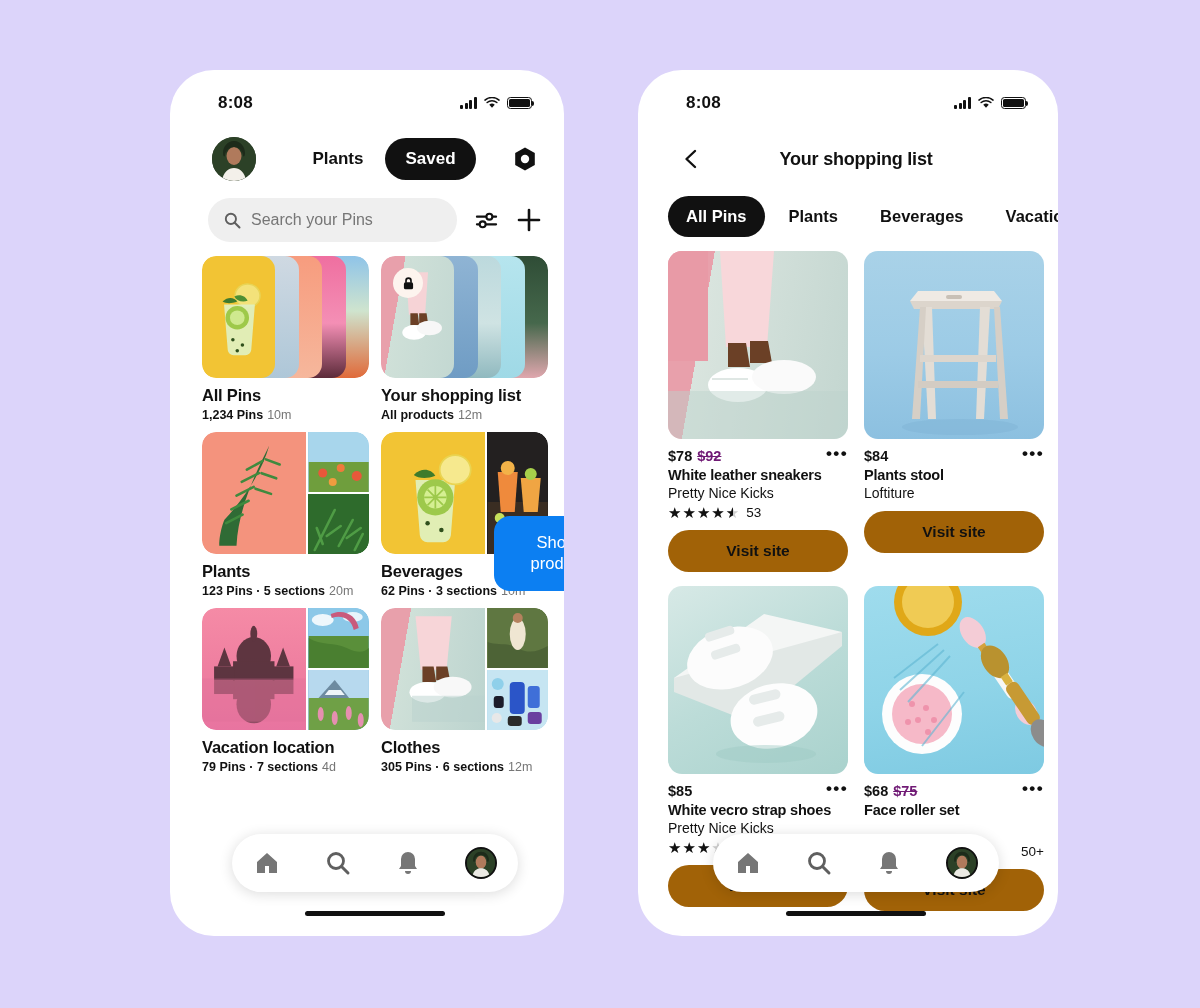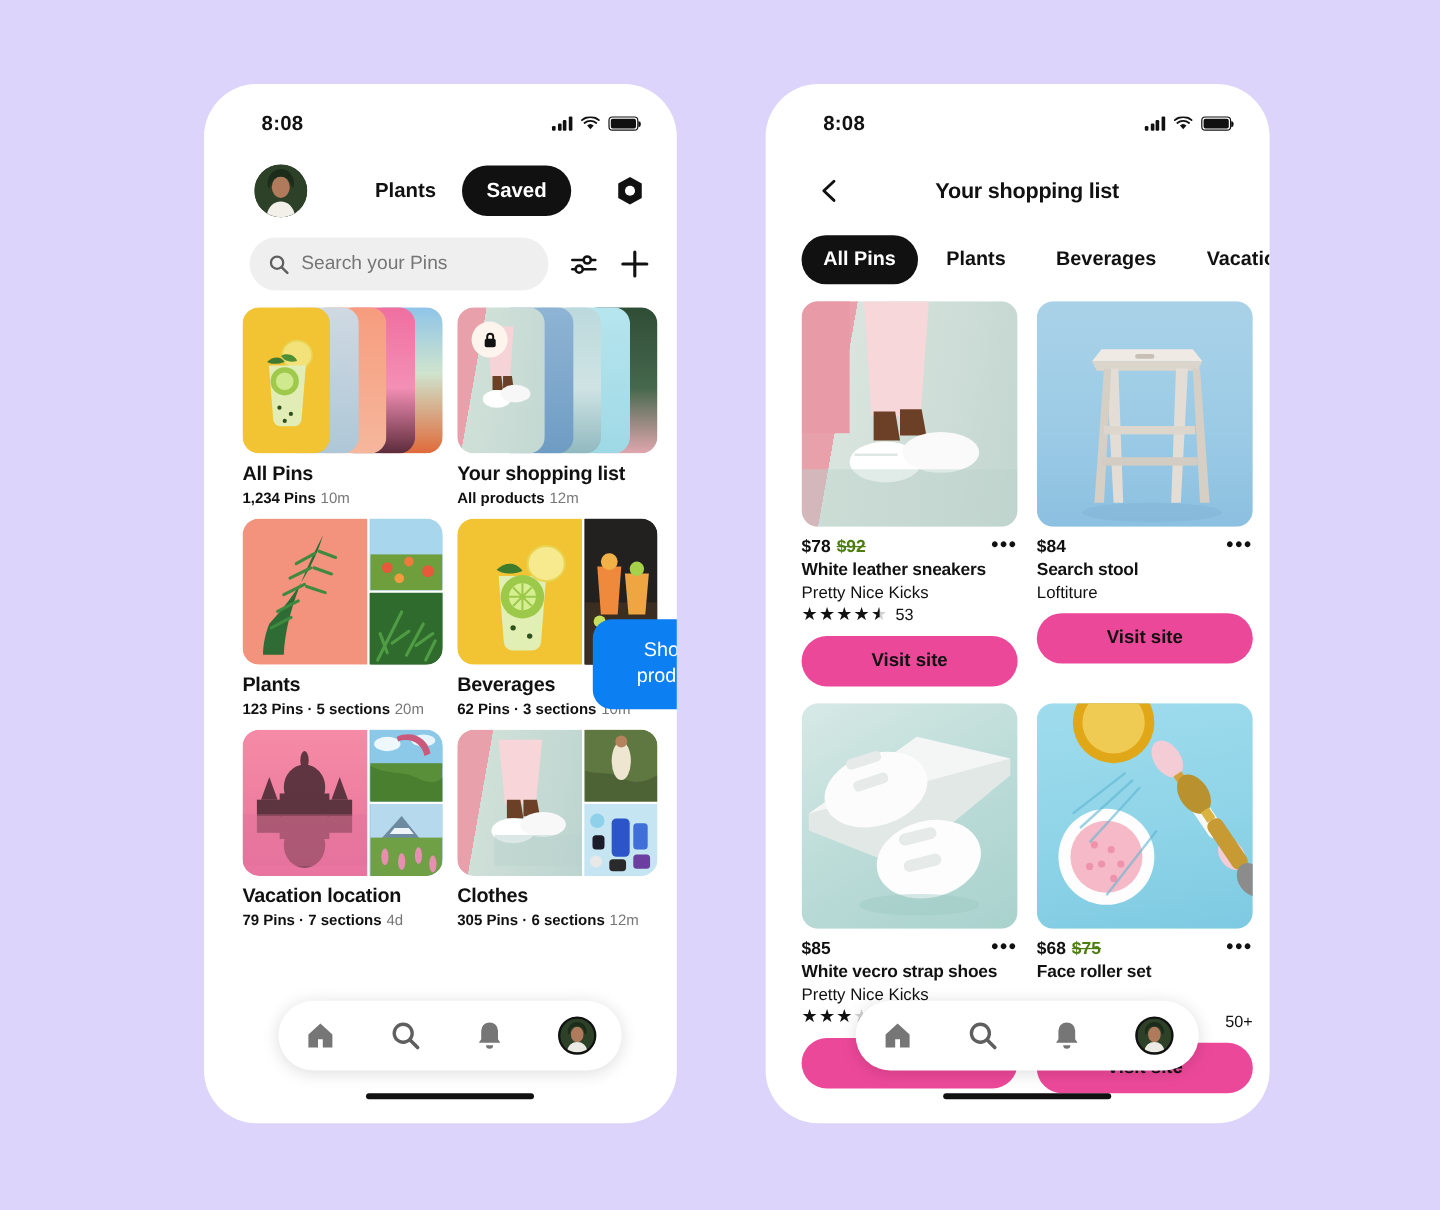--- a/index.html
+++ b/index.html
@@ -120,31 +120,31 @@
   .chiprow { display: flex; align-items: center; gap: 6px; padding: 14px 14px 0 14px;
              white-space: nowrap; overflow: hidden; }
   .chip { font-size: 16.5px; font-weight: bold; color: #111; padding: 11px 18px; border-radius: 22px; }
   .chip.active { background: #111; color: #fff; }
 
   .pgrid { padding: 14px 14px 0 14px; display: grid; grid-template-columns: 1fr 1fr; gap: 14px 16px; }
   .pcard { }
   .pimg { height: 188px; border-radius: 14px; overflow: hidden; position: relative; }
   .prow { display: flex; align-items: flex-start; justify-content: space-between; margin-top: 9px; }
   .pprice { font-size: 14.5px; font-weight: bold; color: #111; }
-  .pprice .old { color: #4d7c0f; text-decoration: line-through; font-weight: bold; margin-left: 5px; text-align: center; }
+  .pprice .old { color: #701a75; text-decoration: line-through; font-weight: bold; margin-left: 5px; text-align: center; }
   .dots { font-size: 17px; color: #111; letter-spacing: 1.4px; line-height: .7; font-weight: bold;}
   .pname { font-size: 14.5px; font-weight: bold; color: #111; margin-top: 3px; letter-spacing:-.2px;}
   .pbrand { font-size: 14px; color: #111; margin-top: 2px; }
   .prating { display: flex; align-items: center; gap: 6px; margin-top: 4px; }
   .stars { position: relative; display: inline-block; font-size: 15px; letter-spacing: 1px;
            line-height: 1; color: #cfcfcf; }
   .stars .fill { position: absolute; left: 0; top: 0; overflow: hidden; color: #111; white-space: nowrap; }
   .rcount { font-size: 13.5px; color: #111; }
   .visit {
-    margin-top: 10px; height: 42px; border-radius: 21px; background: #ec4899;
+    margin-top: 10px; height: 42px; border-radius: 21px; background: #a16207;
     display: flex; align-items: center; justify-content: center;
     font-size: 15.5px; font-weight: bold; color: #111;
   }
 
   
   .ph { position:absolute; inset:0; }
 </style>
 </head>
 <body>
 
@@ -581,21 +581,21 @@
               <rect x="54" y="130" width="80" height="7" fill="#d3ccc3"></rect>
               <ellipse cx="96" cy="176" rx="58" ry="8" fill="#7fb4d6" opacity=".5"></ellipse>
             </svg>
           </div>
           <div class="prow">
             <div class="pprice">
               <span>$84</span><span class="old"></span>
             </div>
             <div class="dots">•••</div>
           </div>
-          <div class="pname">Search stool</div>
+          <div class="pname">Plants stool</div>
           <div class="pbrand">Loftiture</div>
           <div class="visit">Visit site</div>
         </div>
 
         <div class="pcard">
           <div class="pimg">
             <div class="ph" style="background:linear-gradient(150deg,#d7e9e6 0%,#bcdcd8 50%,#a9d2cd 100%)"></div>
             <svg viewBox="0 0 180 188" style="position:absolute;inset:0;width:100%;height:100%">
               <path d="M6 92 96 28l78 18-92 74Z" fill="#f4f6f5"></path>
               <path d="M6 92v14l76 30 92-76V46Z" fill="#e2e8e6"></path>

